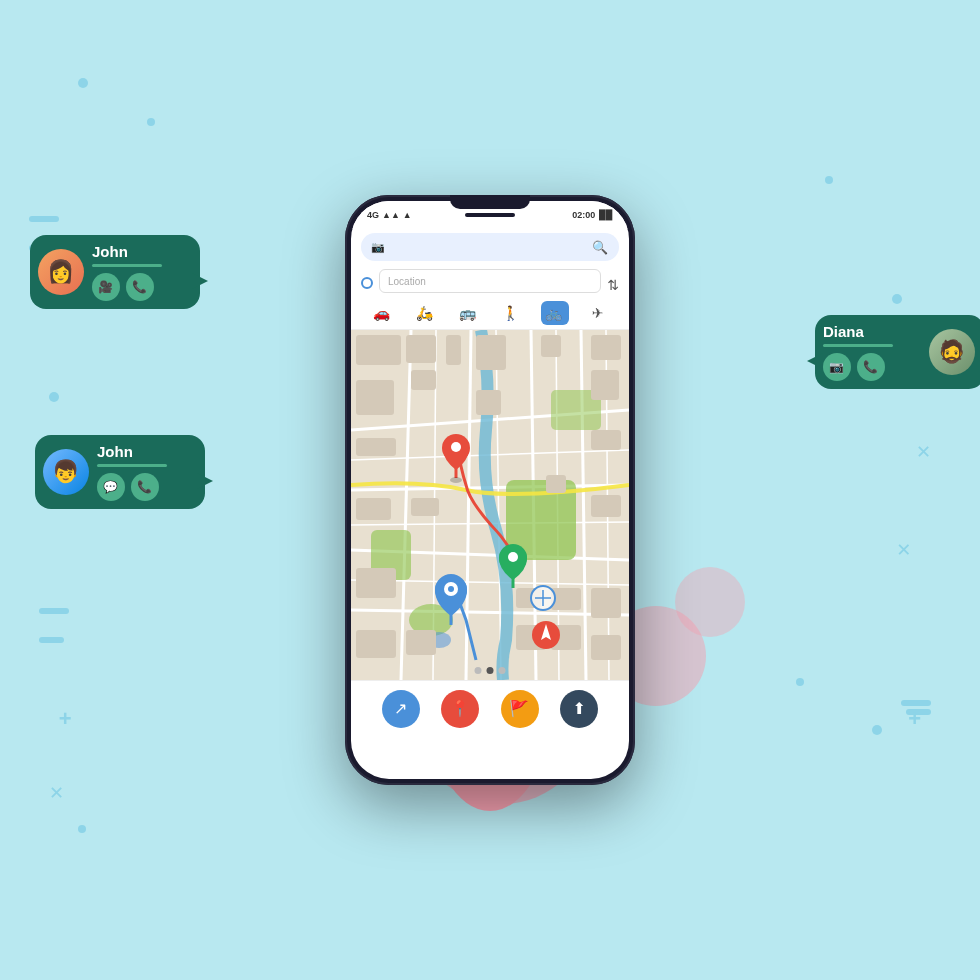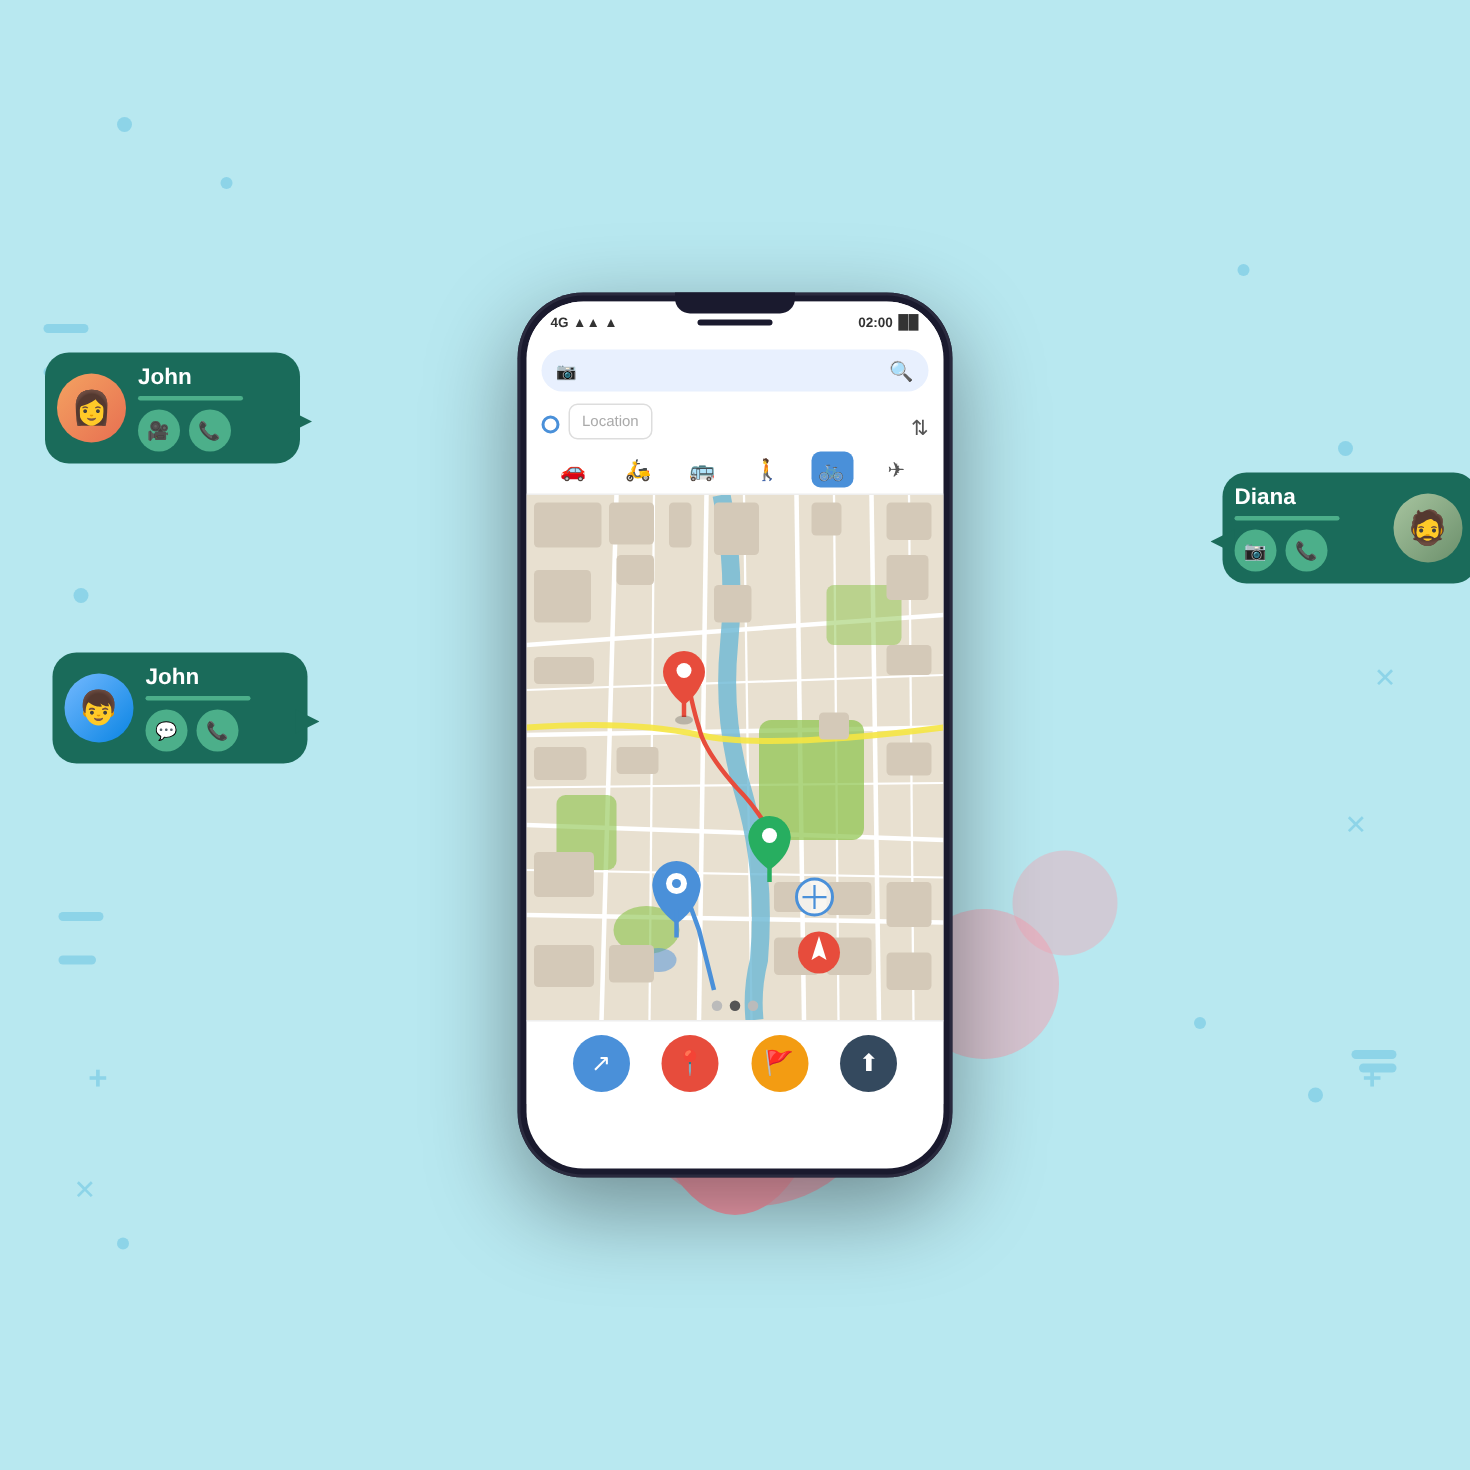--- a/index.html
+++ b/index.html
@@ -113,21 +113,21 @@
 
     .route-dot {
       width: 12px;
       height: 12px;
       border: 2px solid #4a90d9;
       border-radius: 50%;
       margin-top: 8px;
       flex-shrink: 0;
     }
 
-    .route-inputs { flex: 1; display: flex; flex-direction: row; gap: 5px; }
+    .route-inputs { flex: 1; display: flex; flex-direction: column; gap: 5px; }
 
     .route-input {
       border: 1px solid #ddd;
       border-radius: 6px;
       height: 24px;
       padding: 0 8px;
       font-size: 10px;
       color: #aaa;
       background: #fff;
       display: flex;

